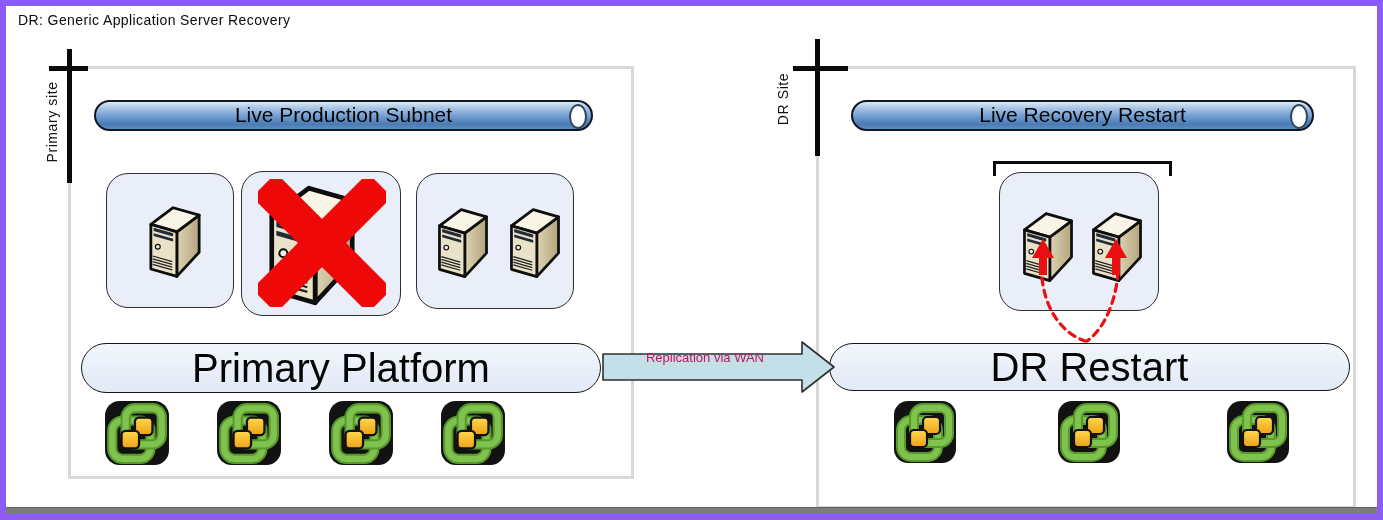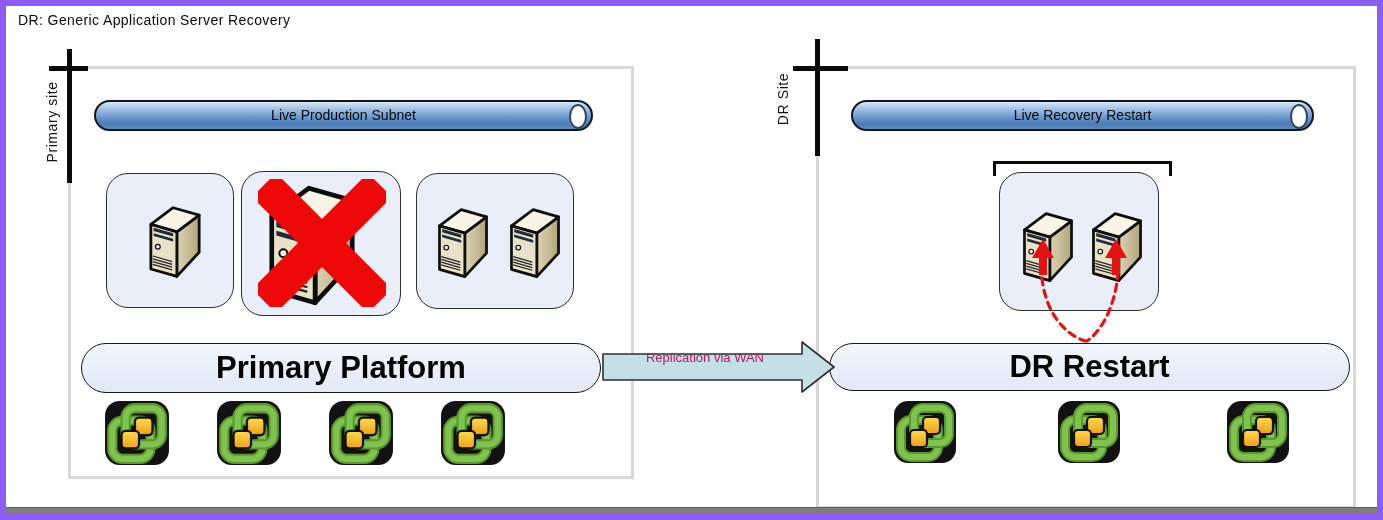--- a/index.html
+++ b/index.html
@@ -23,36 +23,36 @@
   .vlabel{
     position:absolute; font-size:14px; letter-spacing:0.6px; color:#111;
     text-align:center; transform:rotate(-90deg); white-space:nowrap;
   }
   .cylinder{
     position:absolute; height:31px; box-sizing:border-box;
     border:2.5px solid #0e1724; border-radius:17px;
     background:linear-gradient(180deg,#dce9f5 0%,#a9c6e6 22%,#6d9ad0 55%,#4b7bb5 82%,#5d8cc0 100%);
     display:flex; align-items:center; justify-content:center;
   }
-  .cyl-text{ font-size:14px; color:#050505; position:relative; top:-1px; }
+  .cyl-text{ font-size:21px; color:#050505; position:relative; top:-1px; }
   .cyl-cap{
     position:absolute; right:4px; top:2px; width:14px; height:21px;
     background:#fdfdfd; border:2.5px solid #31465c; border-radius:50%;
   }
   .app-box{
     position:absolute; background:#e9eef8; border:1.5px solid #2e2e2e; border-radius:22px;
     box-sizing:border-box;
   }
   .shape-svg{ position:absolute; overflow:visible; }
   .pill{
     position:absolute; background:linear-gradient(180deg,#f3f7fc 0%,#e7eef9 60%,#e2eaf6 100%);
     border:1.7px solid #161616; border-radius:26px; box-sizing:border-box;
     display:flex; align-items:center; justify-content:center;
   }
-  .pill-text{ font-size:31px; color:#050505; white-space:nowrap;font-weight:bold; }
+  .pill-text{ font-size:40px; color:#050505; white-space:nowrap; }
   .rep-label{
     position:absolute; left:601px; top:344px; width:196px; text-align:center;
     font-size:13px; color:#be185d; z-index:6;
   }
   .restart-label{
     position:absolute; left:978px; top:126px; width:200px; text-align:center;
     font-size:14.5px; color:#0a0a0a;
   }
   .bracket{
     position:absolute; left:987px; top:155px; width:179px; height:15px; box-sizing:border-box;

